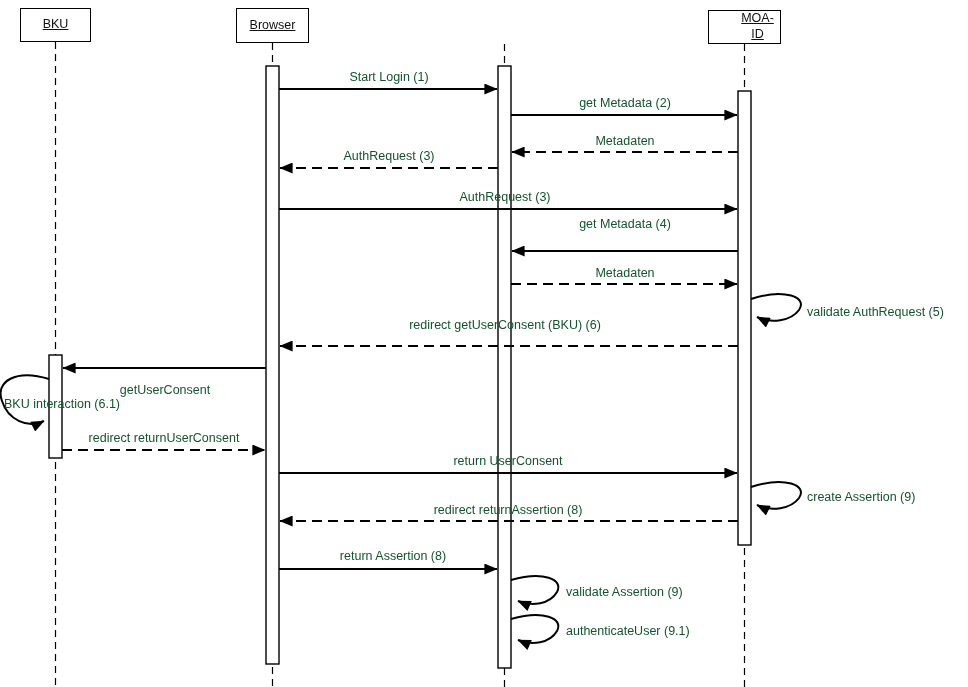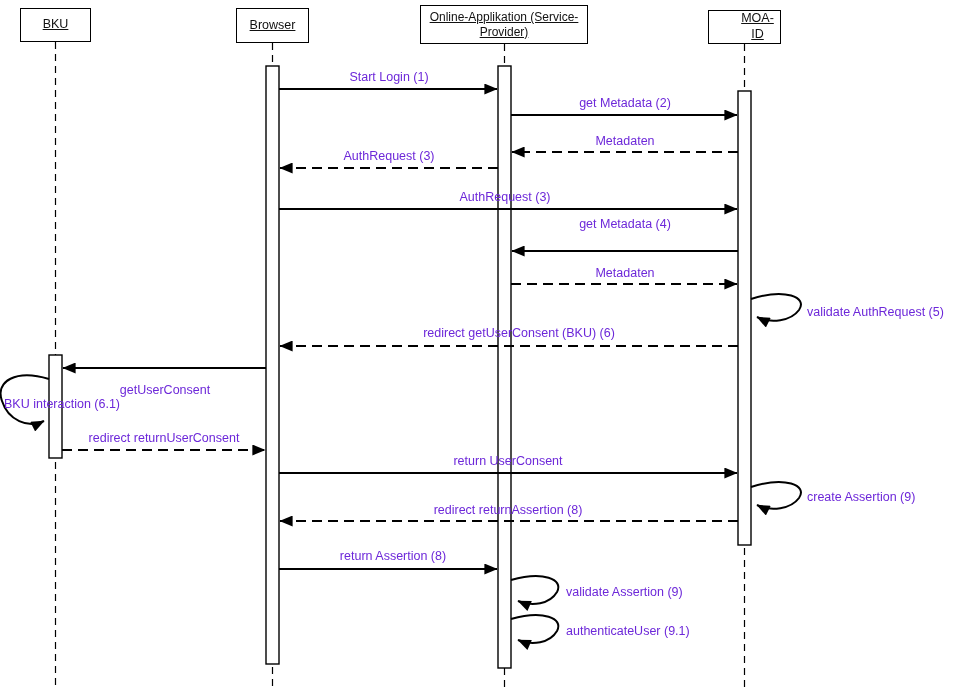--- a/index.html
+++ b/index.html
@@ -21,21 +21,21 @@
     font-size:12.5px;
     color:#111;
     text-decoration:underline;
     white-space:pre-line;
     line-height:1.25;
     padding:1px 3px;
   }
   .msg-label{
     position:absolute;
     font-size:12.5px;
-    color:#6d28d9;
+    color:#14532d;
     white-space:nowrap;
     transform:translate(-50%,-50%);
   }
   .msg-label.left-anchored{
     transform:translate(0,-50%);
   }
 </style>
 </head>
 <body>
 
@@ -73,33 +73,31 @@
     <line x1="279" y1="473" x2="737" y2="473" stroke="#000" stroke-width="2" marker-end="url(#arr)"></line>
     <path d="M 751 487 C 785 476 808 485 799 498 C 791 509 771 512 757 505" fill="none" stroke="#000" stroke-width="2" marker-end="url(#arr)"></path>
     <line x1="738" y1="521" x2="280" y2="521" stroke="#000" stroke-width="2" stroke-dasharray="10 6" marker-end="url(#arr)"></line>
     <line x1="279" y1="569" x2="497" y2="569" stroke="#000" stroke-width="2" marker-end="url(#arr)"></line>
     <path d="M 511 580 C 543 571 564 579 557 592 C 550 604 532 607 518 601" fill="none" stroke="#000" stroke-width="2" marker-end="url(#arr)"></path>
     <path d="M 511 619 C 543 610 564 618 557 631 C 550 643 532 646 518 640" fill="none" stroke="#000" stroke-width="2" marker-end="url(#arr)"></path>
   </svg>
 
   <div class="actor-box" style="left:20px;top:8px;width:71px;height:34px;">BKU</div>
   <div class="actor-box" style="left:236px;top:8px;width:73px;height:35px;">Browser</div>
-  <div class="actor-box" style="left:420px;top:5px;width:168px;height:39px;font-size:12px;">Online-Applikation (Service-
-Provider)</div>
   <div class="actor-box" style="left:708px;top:10px;width:73px;height:34px;padding-left:29px;">MOA-ID</div>
 
   <div class="msg-label" style="left:389px;top:77px;">Start Login (1)</div>
   <div class="msg-label" style="left:625px;top:103px;">get Metadata (2)</div>
   <div class="msg-label" style="left:625px;top:141px;">Metadaten</div>
   <div class="msg-label" style="left:389px;top:156px;">AuthRequest (3)</div>
   <div class="msg-label" style="left:505px;top:197px;">AuthRequest (3)</div>
   <div class="msg-label" style="left:625px;top:224px;">get Metadata (4)</div>
   <div class="msg-label" style="left:625px;top:273px;">Metadaten</div>
   <div class="msg-label left-anchored" style="left:807px;top:312px;">validate AuthRequest (5)</div>
-  <div class="msg-label" style="left:505px;top:333px;margin-left:14px;">redirect getUserConsent (BKU) (6)</div>
+  <div class="msg-label" style="left:505px;top:325px;">redirect getUserConsent (BKU) (6)</div>
   <div class="msg-label" style="left:165px;top:356px;margin-top:34px;">getUserConsent</div>
   <div class="msg-label left-anchored" style="left:4px;top:404px;">BKU interaction (6.1)</div>
   <div class="msg-label" style="left:164px;top:438px;">redirect returnUserConsent</div>
   <div class="msg-label" style="left:508px;top:461px;">return UserConsent</div>
   <div class="msg-label left-anchored" style="left:807px;top:497px;">create Assertion (9)</div>
   <div class="msg-label" style="left:508px;top:510px;">redirect returnAssertion (8)</div>
   <div class="msg-label" style="left:389px;top:556px;padding-left:8px;">return Assertion (8)</div>
   <div class="msg-label left-anchored" style="left:566px;top:592px;">validate Assertion (9)</div>
   <div class="msg-label left-anchored" style="left:566px;top:631px;">authenticateUser (9.1)</div>
 

